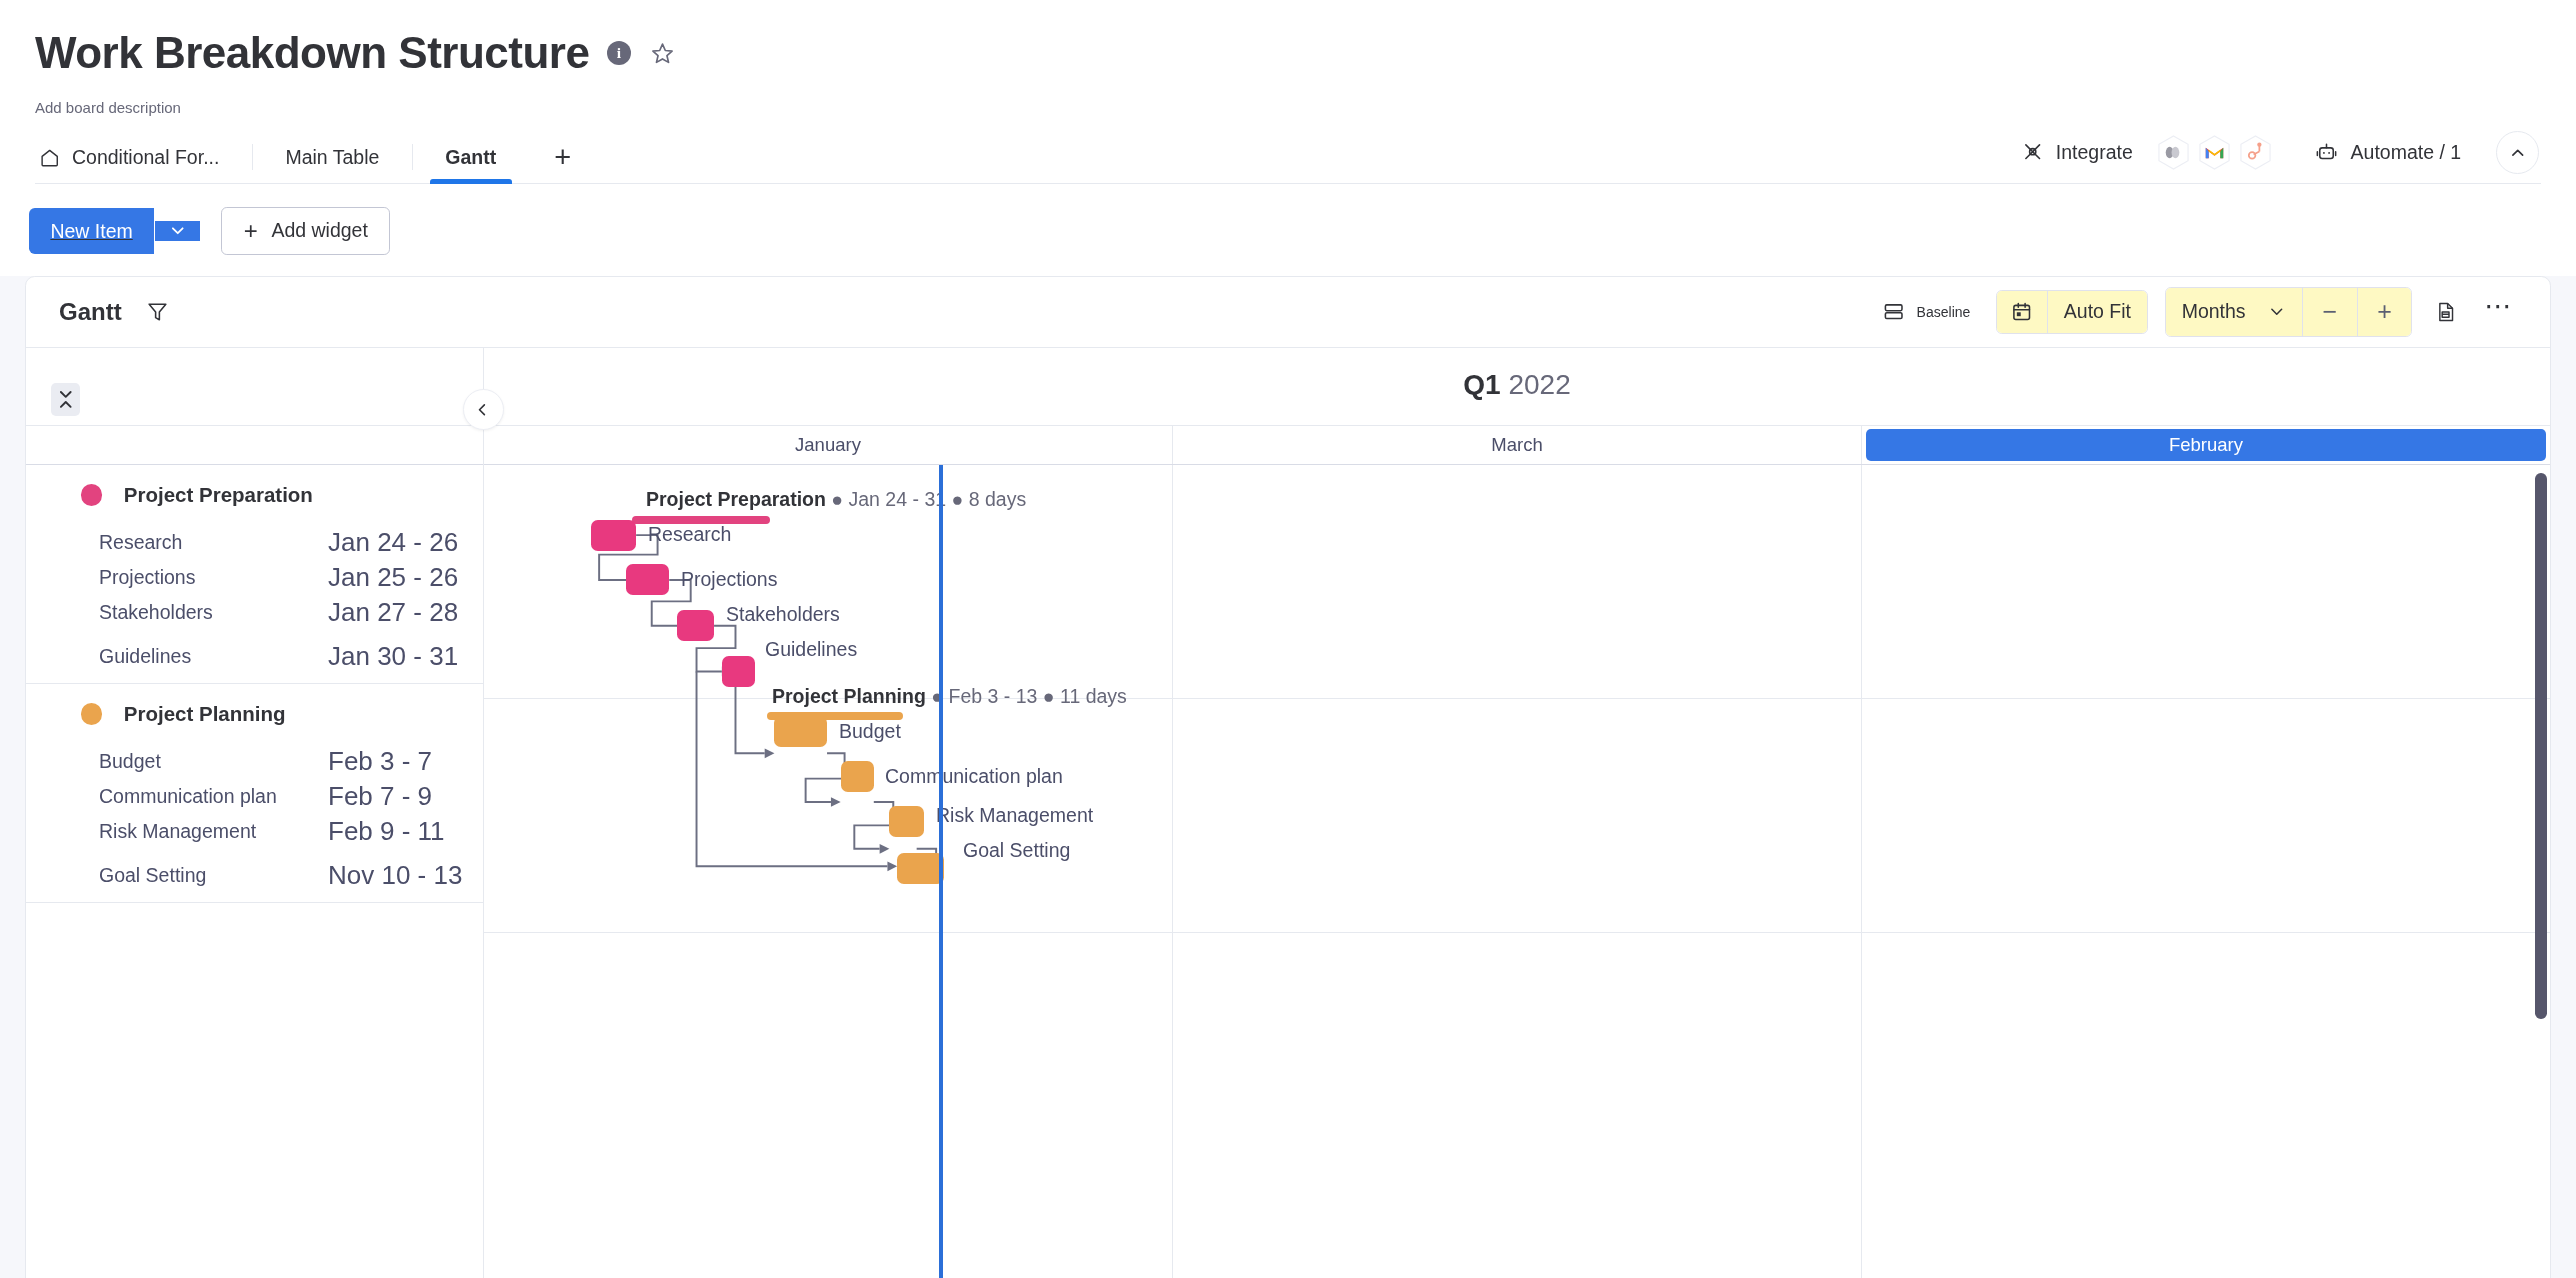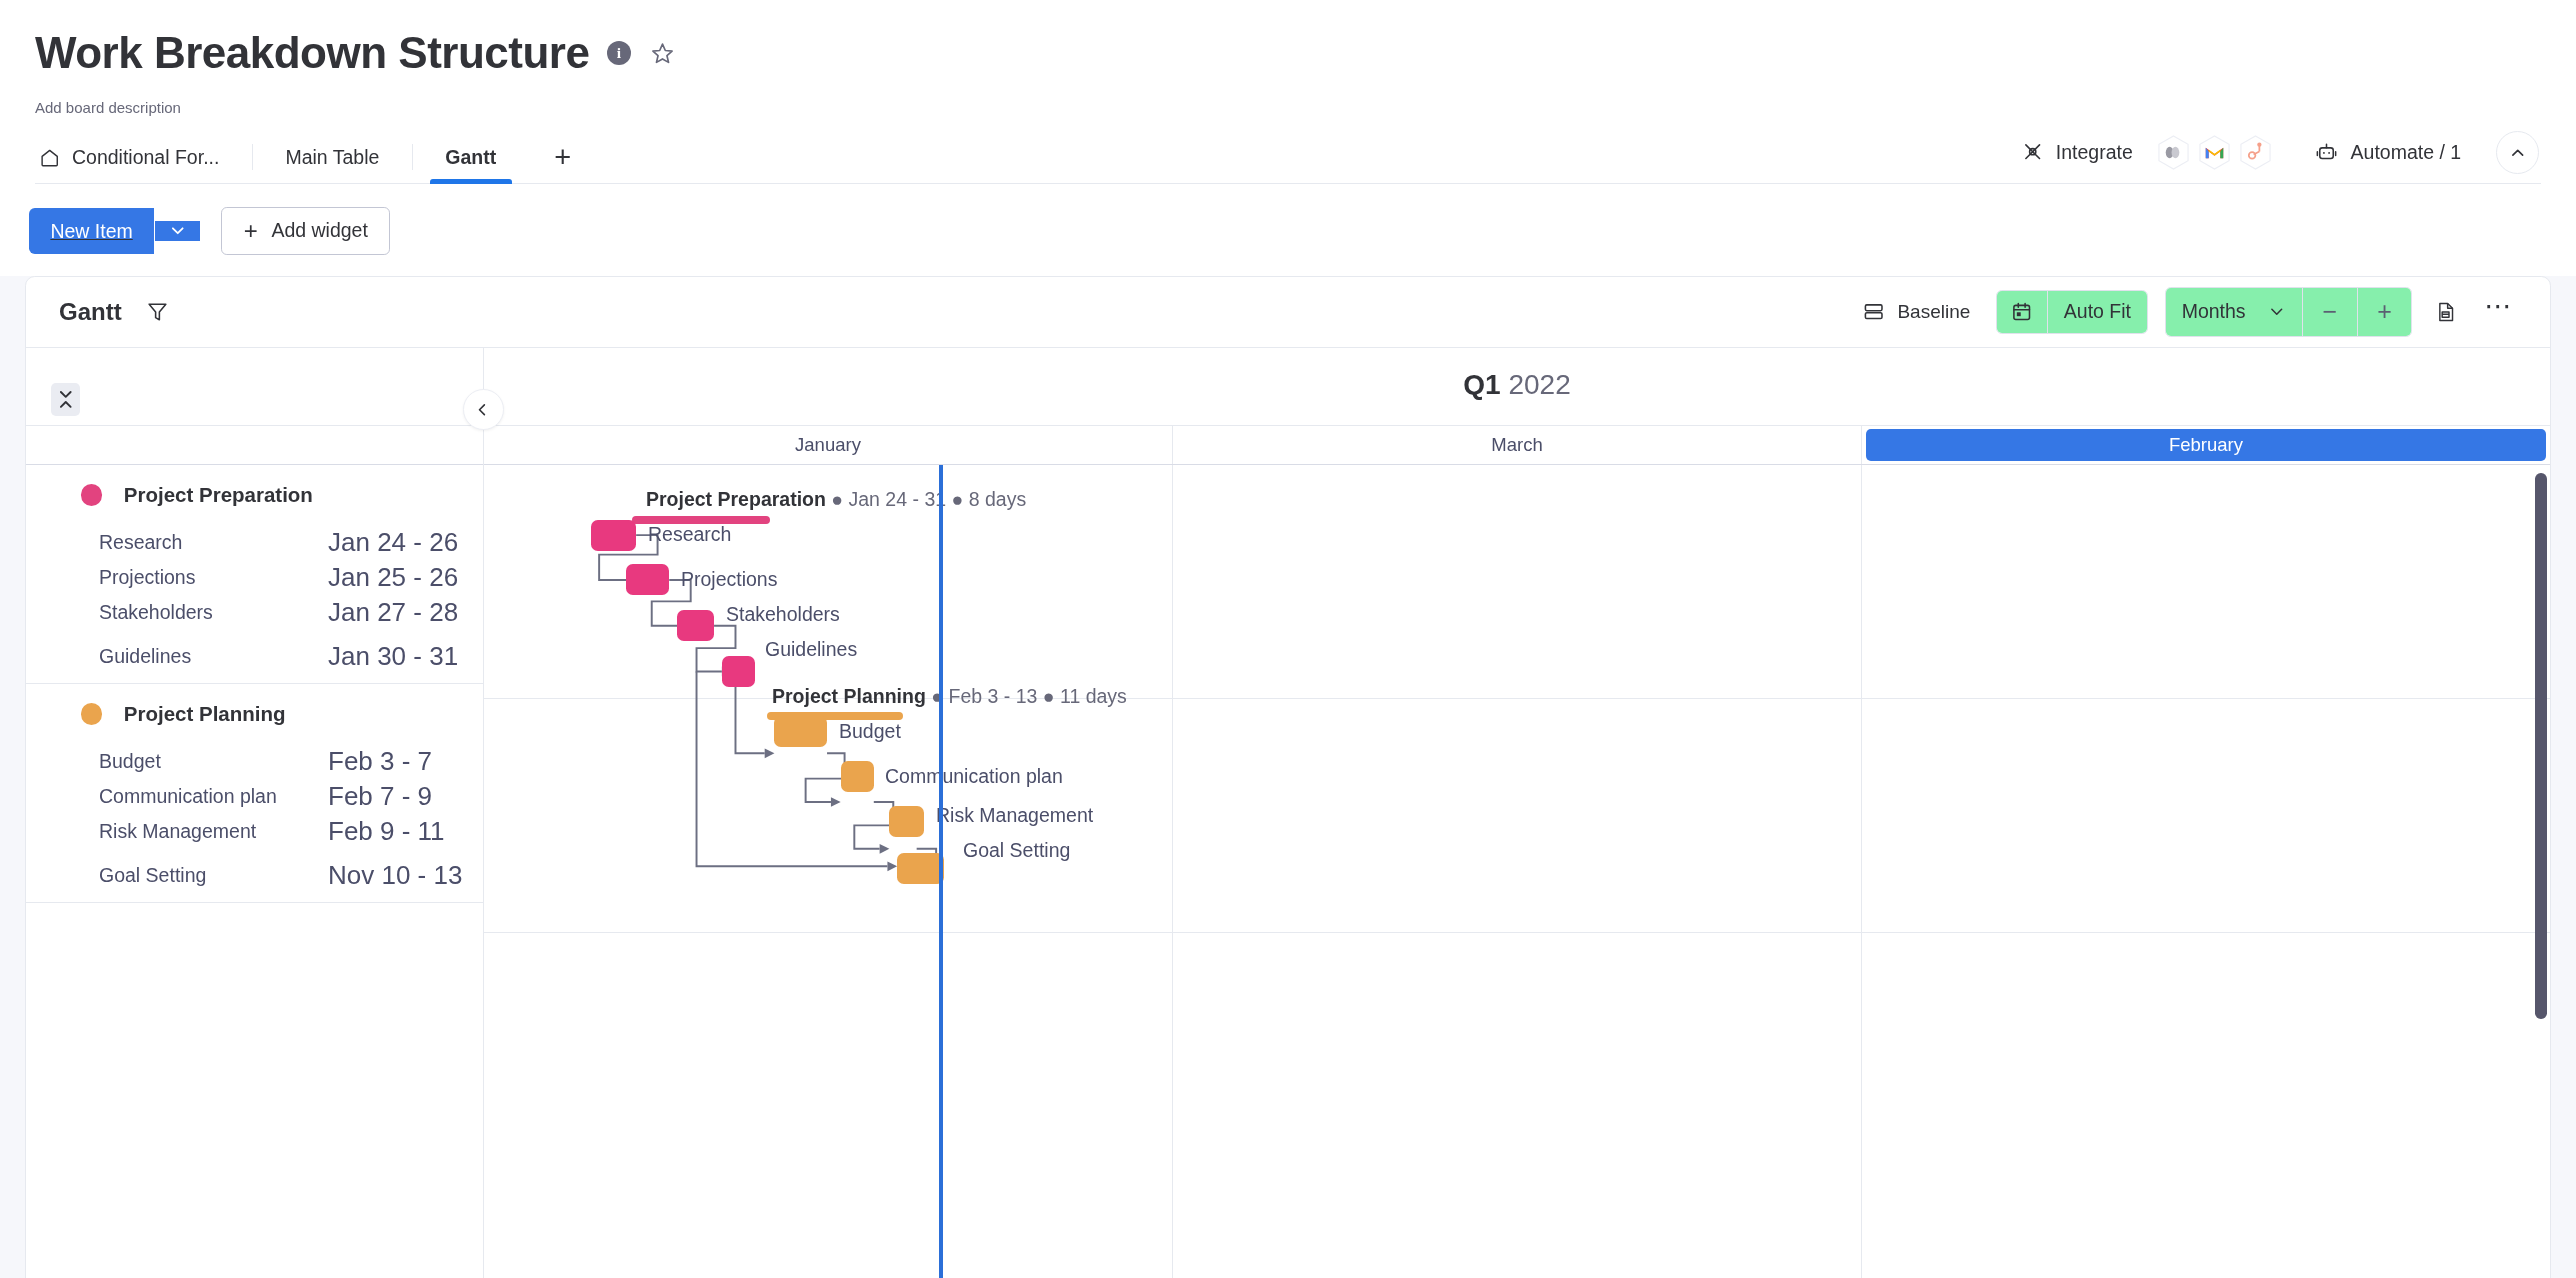--- a/index.html
+++ b/index.html
@@ -55,24 +55,24 @@
 
   
   .board-body{background:#f6f7fb;padding:0 25px 0 25px;height:1278px;}
   .widget{background:#fff;border:1px solid #e6e9ef;border-radius:9.7px 9.7px 0 0;
     height:1072px;display:flex;flex-direction:column;overflow:hidden;}
 
   .widget-head{display:flex;align-items:center;height:70px;padding:0 31px 0 33px;flex:0 0 auto;}
   .widget-title{font-size:24px;font-weight:700;color:#323338;}
   .filter-icon{margin-left:23.4px;cursor:pointer;display:flex;align-items:center;}
   .widget-head-right{margin-left:auto;display:flex;align-items:center;gap:17.5px;}
-  .wh-btn{display:flex;align-items:center;gap:11.7px;font-size:19px;color:#323338;cursor:pointer;padding:5.8px 7.8px;border-radius:5.8px;}
+  .wh-btn{display:flex;align-items:center;gap:11.7px;font-size:14px;color:#323338;cursor:pointer;padding:5.8px 7.8px;border-radius:5.8px;}
   .seg{display:flex;align-items:stretch;border:1px solid #e0e2ec;border-radius:5.8px;overflow:hidden;}
   .seg-cell{display:flex;align-items:center;justify-content:center;padding:9.7px 15.6px;font-size:19.5px;
-    color:#323338;cursor:pointer;background:#86efac;}
+    color:#323338;cursor:pointer;background:#fef9c3;}
   .seg-cell + .seg-cell{border-left:1px solid #e0e2ec;}
   .seg-cell.icon-only{padding:9.7px 13.6px;}
   .seg-cell.zoom{padding:9.7px 19.5px;font-size:25px;color:#5b5f72;}
   .dots{font-size:27px;letter-spacing:1.9px;color:#323338;cursor:pointer;padding:0 5.8px 9.7px 5.8px;line-height:0.5;}
 
   
   .gantt{flex:1 1 auto;display:flex;position:relative;border-top:1px solid #e6e9ef;min-height:0;}
   .left-pane{width:458px;flex:0 0 458px;border-right:1px solid #e6e9ef;position:relative;background:#fff;}
   .right-pane{flex:1 1 auto;position:relative;overflow:hidden;background:#fff;}
 

